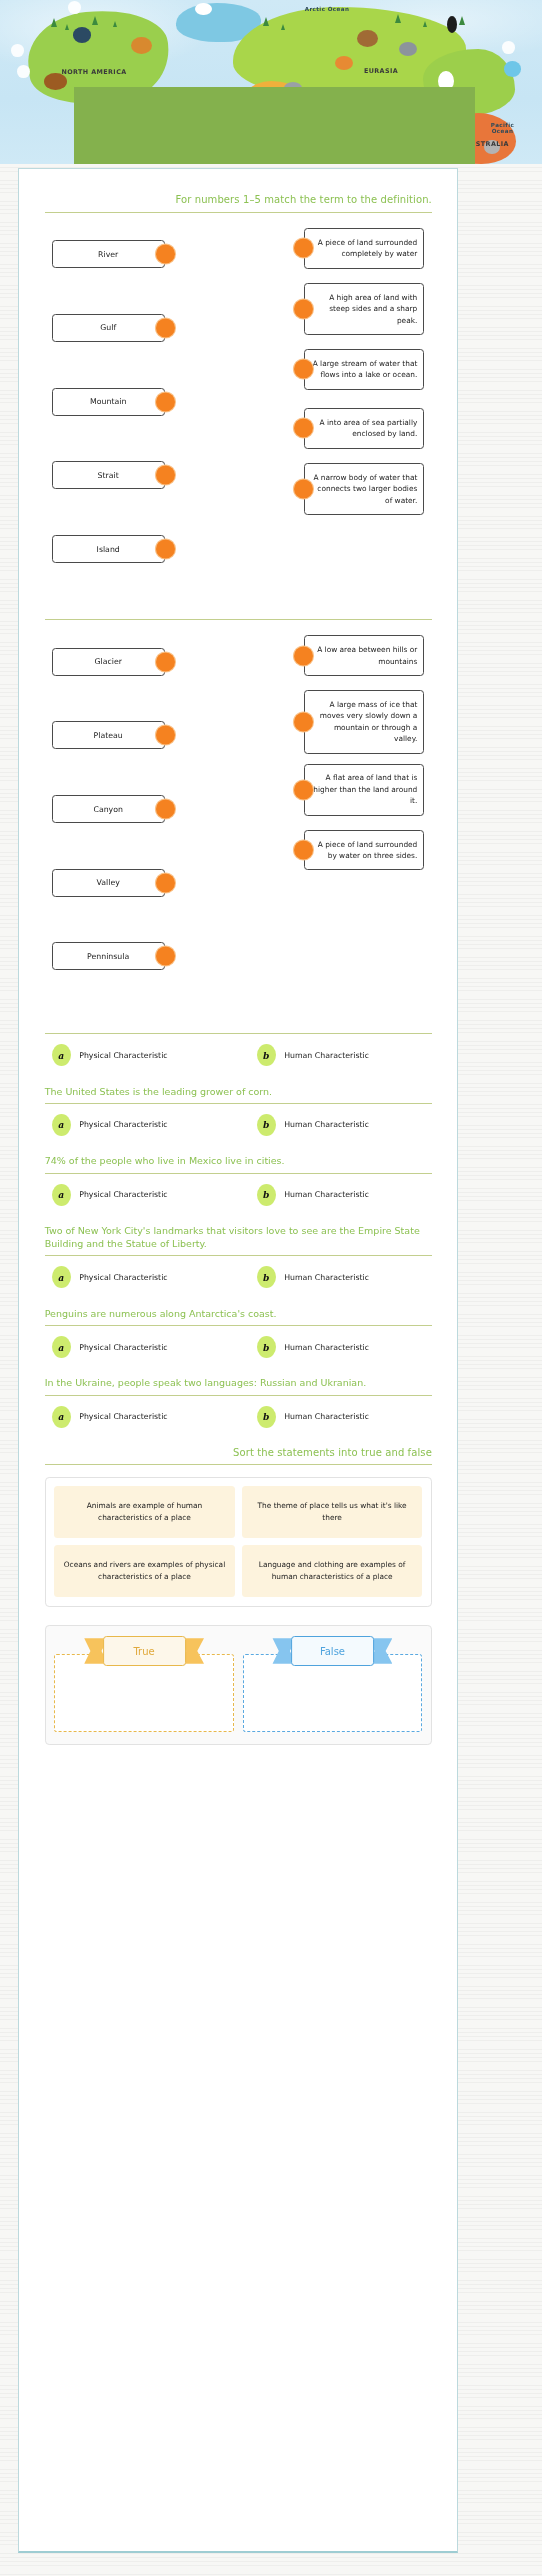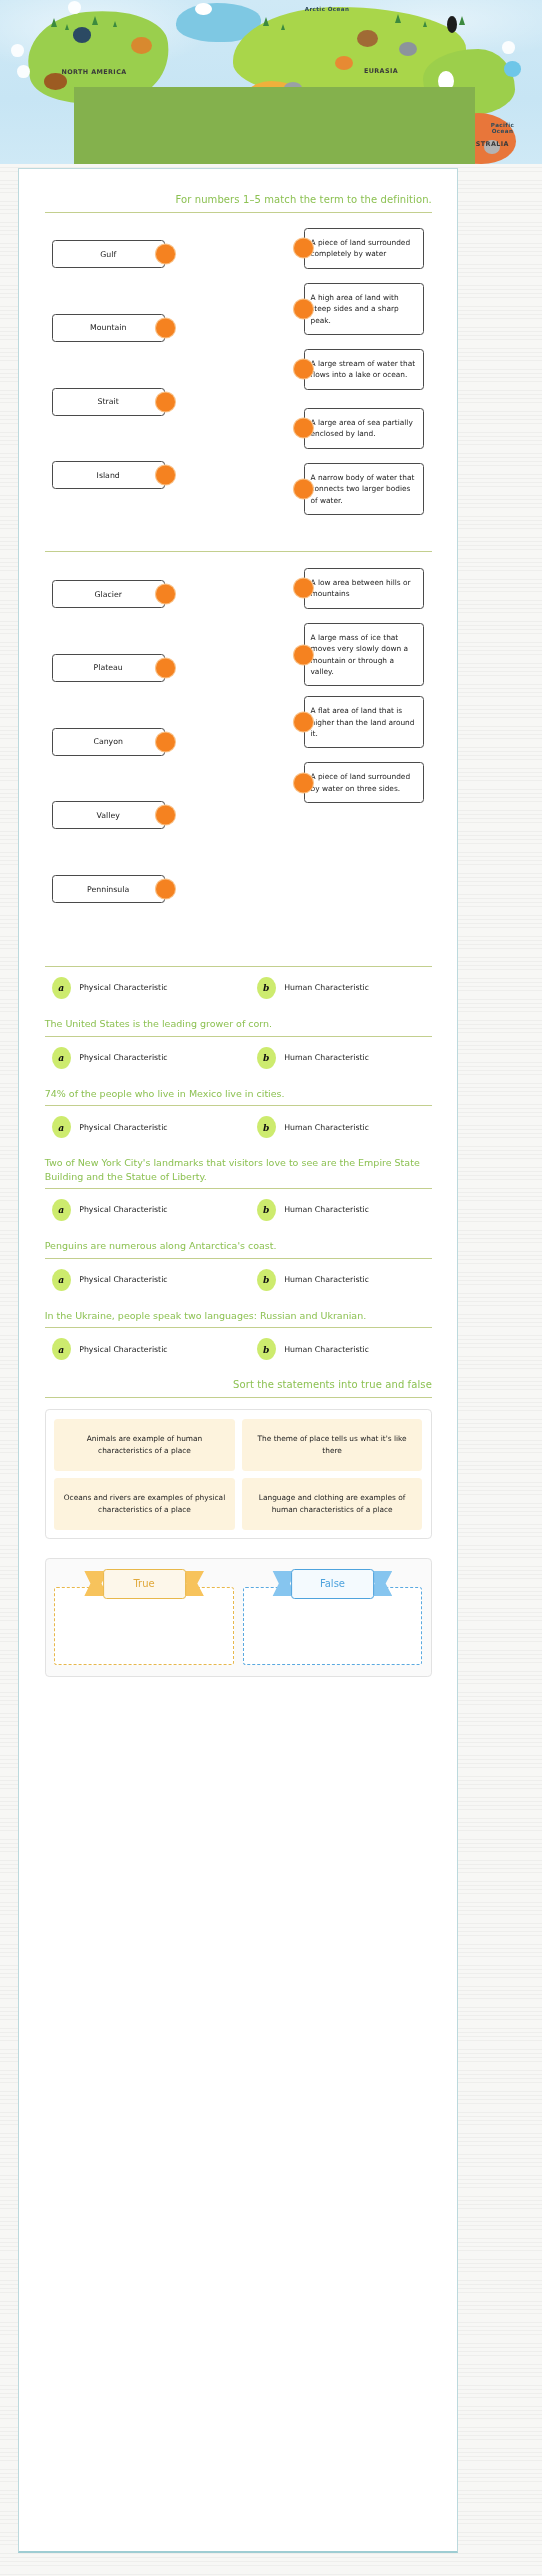--- a/index.html
+++ b/index.html
@@ -204,21 +204,21 @@
     min-height: 49px;
   }
   .def-box {
     margin-left: 10px;
     width: 120px;
     border: 0.7px solid #4a4a4a;
     border-radius: 3.5px;
     padding: 7.8px 5.6px;
     font-size: 7.4px;
     line-height: 1.55;
-    text-align: left;
+    text-align: right;
     color: #222;
     background: #fff;
     font-family: "DejaVu Sans", sans-serif;
   }
   .dot.left-of-def { left: 0px; top: 50%; transform: translateY(-50%); }
 
   
   .mc-block { margin-top: 18.3px; margin-bottom: 18.3px; }
   .mc-question {
     font-family: "DejaVu Sans", sans-serif;
@@ -395,20 +395,24 @@
 
 <div class="sheet">
 
   <div class="section">
     <div class="section-title">For numbers 1–5 match the term to the definition.</div>
     <div class="section-rule"></div>
 
     <div class="match-grid">
       <div class="match-col left">
         <div class="term-row">
+          <div class="term-box">River</div>
+          <div class="dot right-of-term"></div>
+        </div>
+        <div class="term-row">
           <div class="term-box">Gulf</div>
           <div class="dot right-of-term"></div>
         </div>
         <div class="term-row">
           <div class="term-box">Mountain</div>
           <div class="dot right-of-term"></div>
         </div>
         <div class="term-row">
           <div class="term-box">Strait</div>
           <div class="dot right-of-term"></div>
@@ -427,21 +431,21 @@
         <div class="def-row">
           <div class="dot left-of-def"></div>
           <div class="def-box">A high area of land with steep sides and a sharp peak.</div>
         </div>
         <div class="def-row">
           <div class="dot left-of-def"></div>
           <div class="def-box">A large stream of water that flows into a lake or ocean.</div>
         </div>
         <div class="def-row">
           <div class="dot left-of-def"></div>
-          <div class="def-box">A large area of sea partially enclosed by land.</div>
+          <div class="def-box">A into area of sea partially enclosed by land.</div>
         </div>
         <div class="def-row">
           <div class="dot left-of-def"></div>
           <div class="def-box">A narrow body of water that connects two larger bodies of water.</div>
         </div>
       </div>
     </div>
   </div>
 
   <div class="spacer-md"></div>

